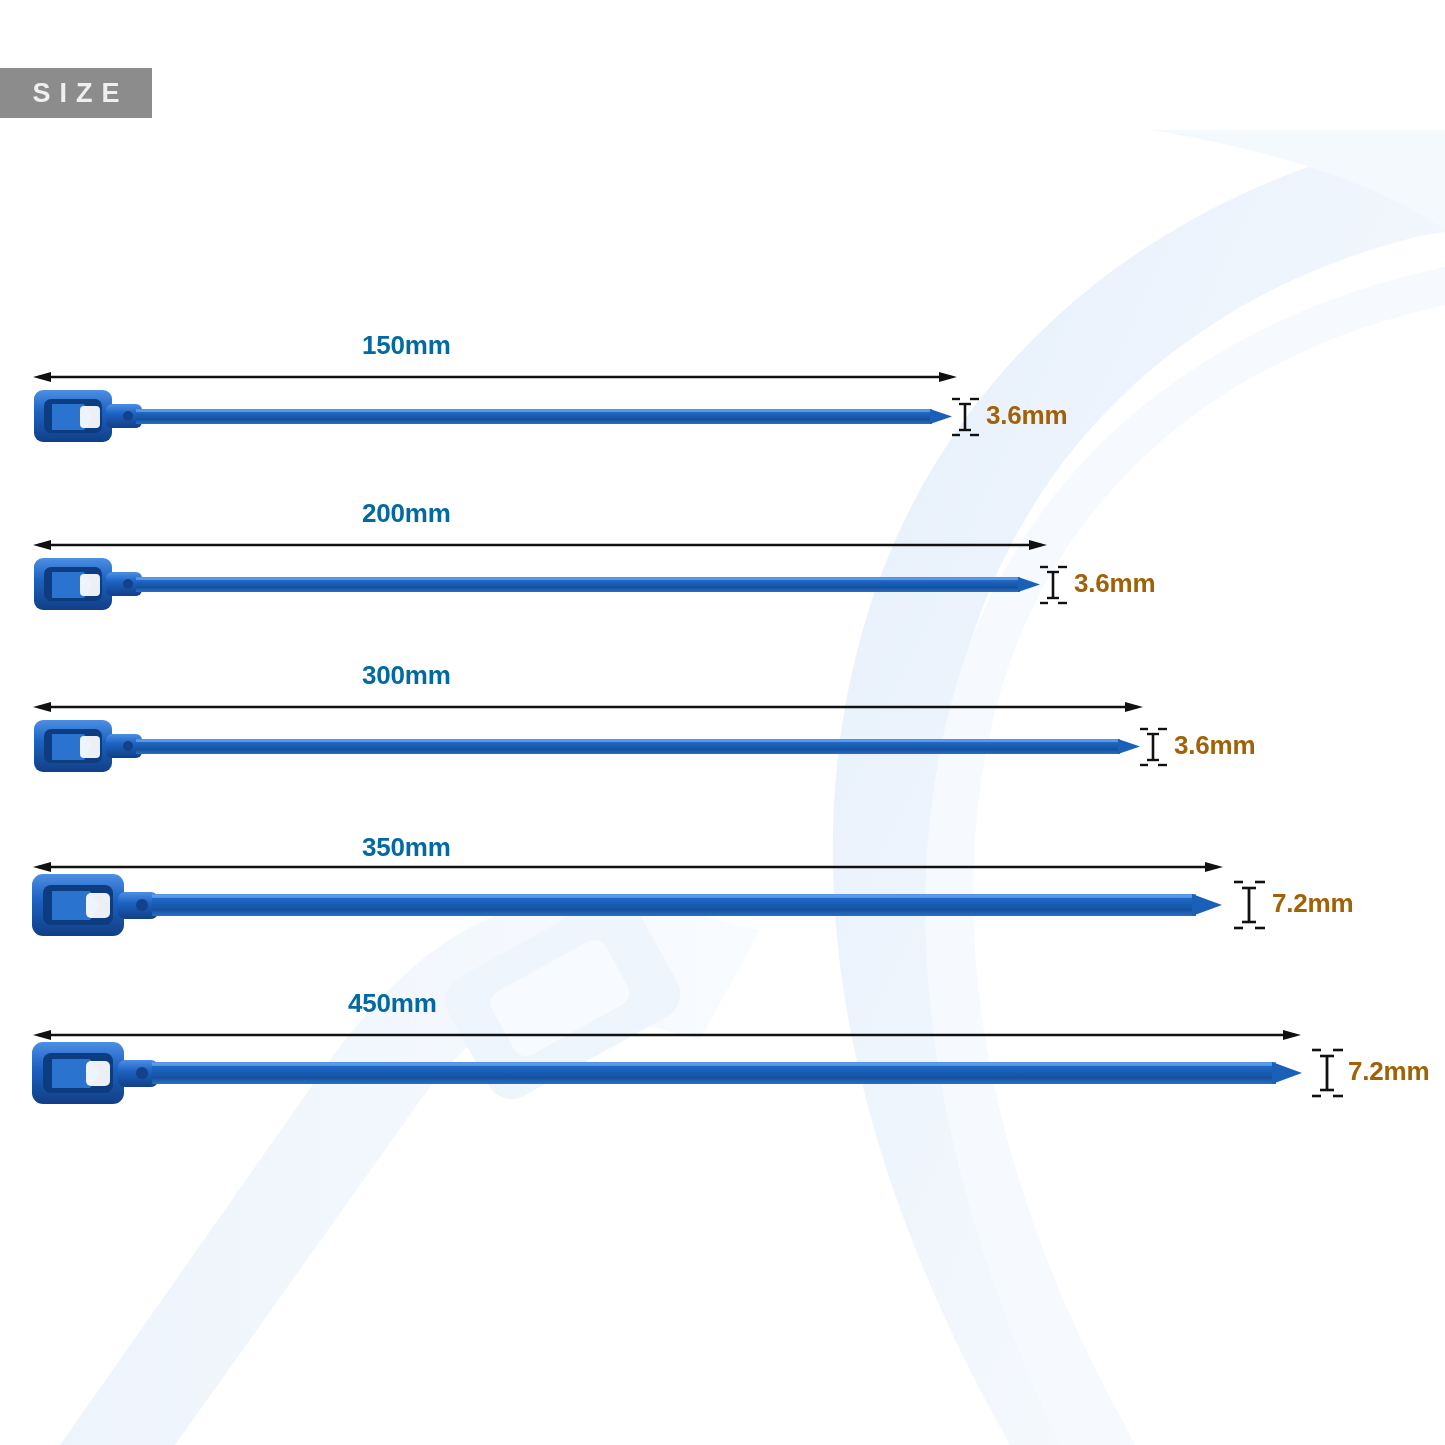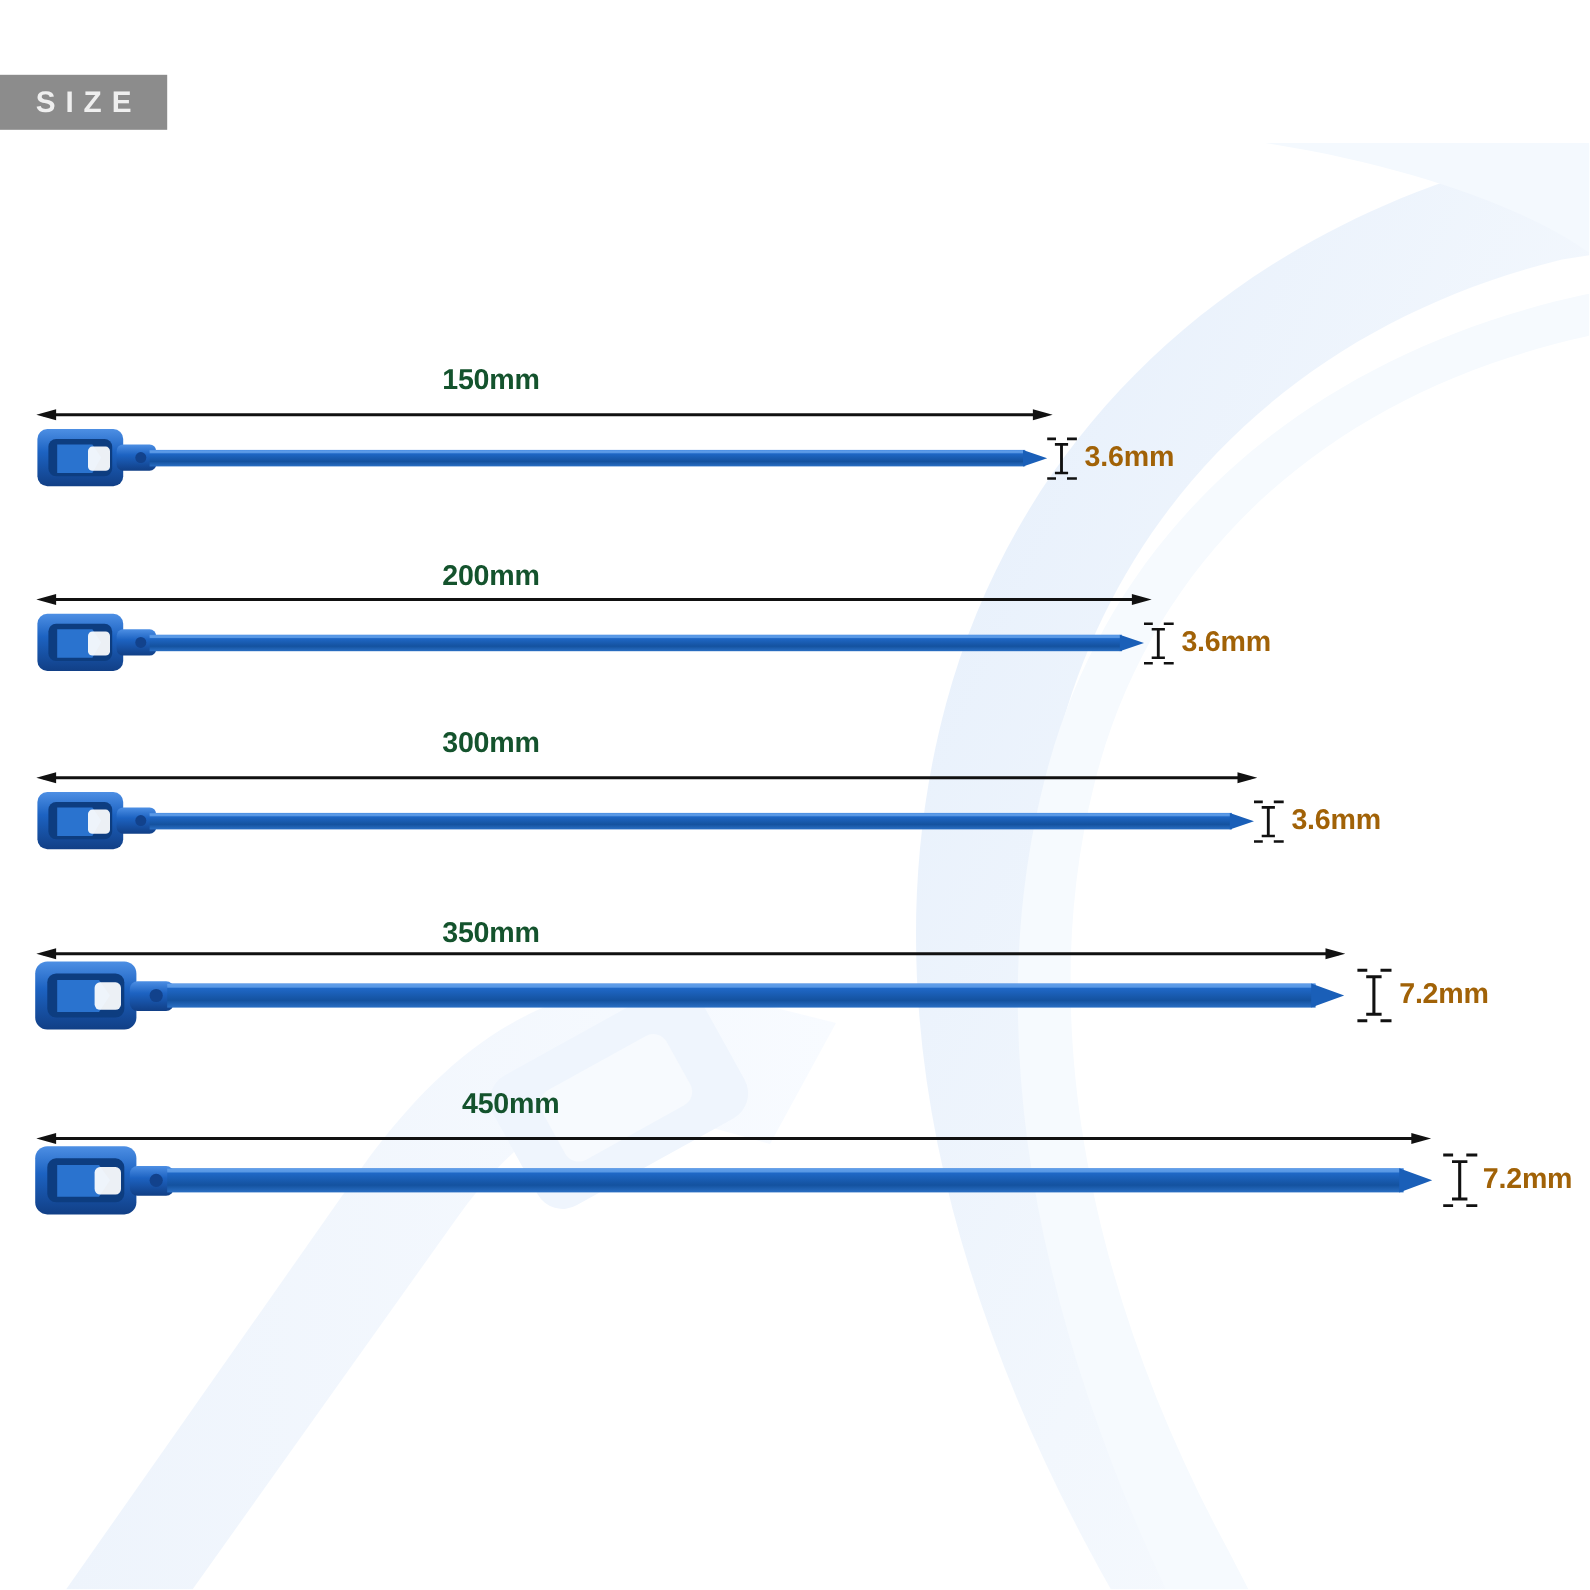--- a/index.html
+++ b/index.html
@@ -51,24 +51,23 @@
   .row {
     position: absolute;
     left: 0;
   }
 
   
   .len-label {
     position: absolute;
     font-size: 26px;
     font-weight: bold;
-    color: #14532d;
+    color: #0369a1;
     white-space: nowrap;
     letter-spacing: -0.2px;
-    margin-left: 40px;
   }
 
   
   .dim-arrow {
     position: absolute;
     height: 14px;
   }
 
   
   .wid-label {
@@ -190,21 +189,21 @@
       <line x1="22" y1="45" x2="31" y2="45" stroke="#111111" stroke-width="2.4"></line>
       <line x1="17" y1="14" x2="17" y2="40" stroke="#111111" stroke-width="2.6"></line>
       <line x1="11" y1="14" x2="23" y2="14" stroke="#111111" stroke-width="2.4"></line>
       <line x1="11" y1="40" x2="23" y2="40" stroke="#111111" stroke-width="2.4"></line>
     </svg>
 
     <div class="wid-label" style="left:986px; top:70px;">3.6mm</div>
   </div>
 
   <div class="row" style="top:498px;">
-    <div class="len-label" style="left:362px; top:10px;">200mm</div>
+    <div class="len-label" style="left:362px; top:0px;">200mm</div>
 
     <svg class="dim-arrow" style="left:25px; top:40px; width:1030px;" viewBox="0 0 1030 14" xmlns="http://www.w3.org/2000/svg">
       <line x1="14" y1="7" x2="1016" y2="7" stroke="#111111" stroke-width="2.6"></line>
       <polygon points="8,7 26,2 26,12" fill="#111111"></polygon>
       <polygon points="1022,7 1004,2 1004,12" fill="#111111"></polygon>
     </svg>
 
     <svg class="tie" style="left:32px; top:56px; width:1018px; height:62px;" viewBox="0 0 1018 62" xmlns="http://www.w3.org/2000/svg">
       <defs>
         <linearGradient id="strap2" x1="0" y1="0" x2="0" y2="1">
@@ -331,21 +330,21 @@
       <line x1="25" y1="56" x2="35" y2="56" stroke="#111111" stroke-width="2.6"></line>
       <line x1="19" y1="16" x2="19" y2="50" stroke="#111111" stroke-width="2.8"></line>
       <line x1="12" y1="16" x2="26" y2="16" stroke="#111111" stroke-width="2.6"></line>
       <line x1="12" y1="50" x2="26" y2="50" stroke="#111111" stroke-width="2.6"></line>
     </svg>
 
     <div class="wid-label" style="left:1272px; top:68px;">7.2mm</div>
   </div>
 
   <div class="row" style="top:988px;">
-    <div class="len-label" style="left:380px; top:0px;">450mm</div>
+    <div class="len-label" style="left:348px; top:0px;">450mm</div>
 
     <svg class="dim-arrow" style="left:25px; top:40px; width:1284px;" viewBox="0 0 1284 14" xmlns="http://www.w3.org/2000/svg">
       <line x1="14" y1="7" x2="1270" y2="7" stroke="#111111" stroke-width="2.6"></line>
       <polygon points="8,7 26,2 26,12" fill="#111111"></polygon>
       <polygon points="1276,7 1258,2 1258,12" fill="#111111"></polygon>
     </svg>
 
     <svg class="tie" style="left:30px; top:50px; width:1280px; height:74px;" viewBox="0 0 1280 74" xmlns="http://www.w3.org/2000/svg">
       <defs>
         <linearGradient id="strap5" x1="0" y1="0" x2="0" y2="1">

